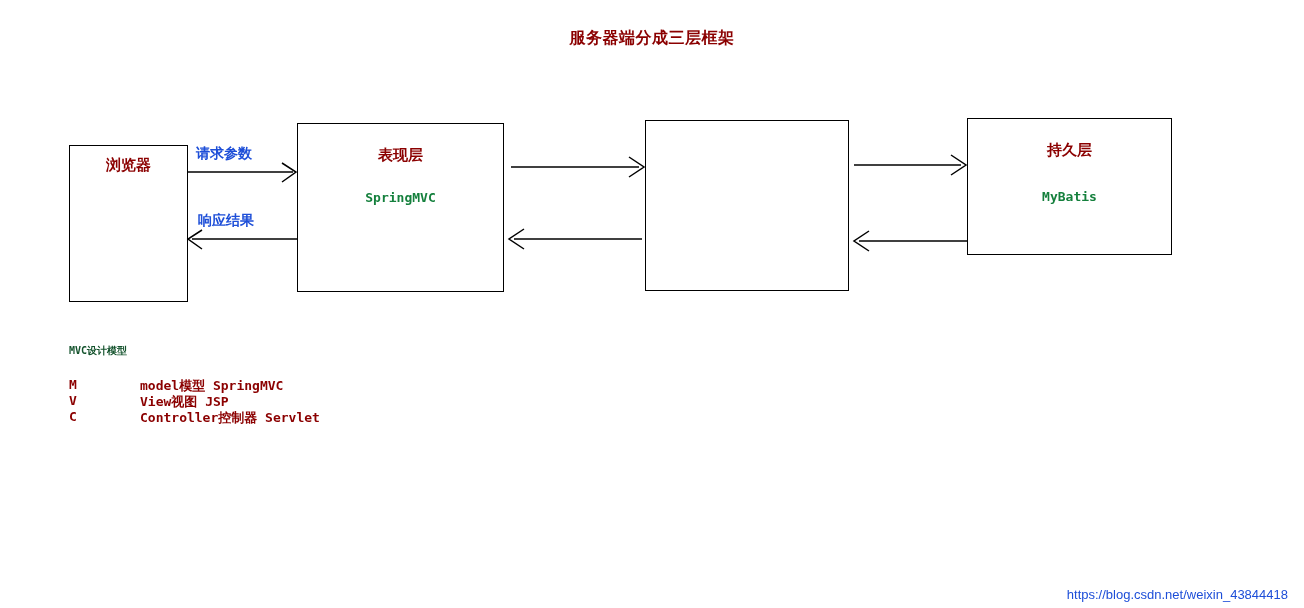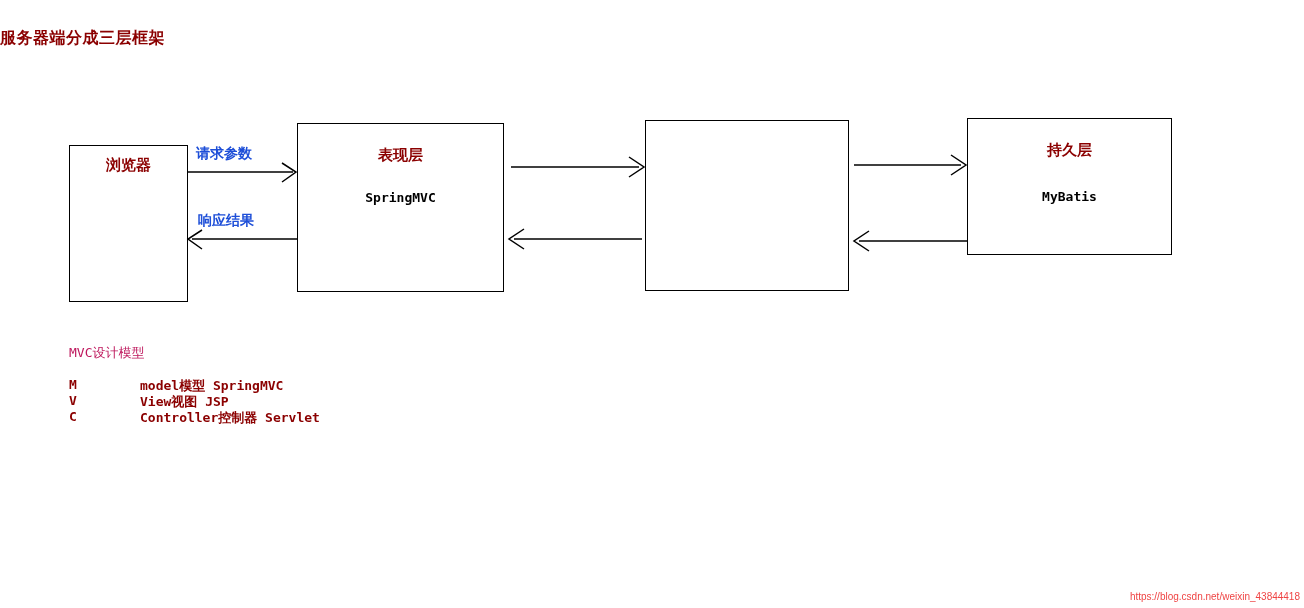--- a/index.html
+++ b/index.html
@@ -15,21 +15,21 @@
     overflow: hidden;
     font-family: "Liberation Sans", sans-serif;
   }
 
   
   .diagram-title {
     position: absolute;
     left: 0;
     top: 28px;
     width: 1304px;
-    text-align: left;
+    text-align: center;
     color: #8b0000;
     font-family: "DejaVu Sans", sans-serif;
     font-size: 16px;
     font-weight: bold;
     letter-spacing: 0.5px;
     white-space: nowrap;
   }
 
   
   .node-box {
@@ -47,21 +47,21 @@
     font-family: "DejaVu Sans", sans-serif;
     font-size: 15px;
     font-weight: bold;
     white-space: nowrap;
   }
   .node-tech {
     position: absolute;
     left: 0;
     width: 100%;
     text-align: center;
-    color: #000000;
+    color: #15803d;
     font-family: "DejaVu Sans Mono", monospace;
     font-size: 13px;
     font-weight: bold;
     white-space: nowrap;
   }
 
   #box-browser  { left: 69px;  top: 122px; width: 119px; height: 157px; margin-top: 23px; }
   #box-present  { left: 297px; top: 123px; width: 207px; height: 169px; }
   #box-service  { left: 645px; top: 120px; width: 204px; height: 171px; }
   #box-persist  { left: 967px; top: 118px; width: 205px; height: 137px; }
@@ -96,49 +96,49 @@
     font-size: 14px;
     font-weight: bold;
     white-space: nowrap;
   }
 
   
   .mvc-heading {
     position: absolute;
     left: 69px;
     top: 344px;
-    color: #be185d;
+    color: #14532d;
     font-family: "DejaVu Sans Mono", monospace;
-    font-size: 13px;
-    font-weight: normal;
+    font-size: 10px;
+    font-weight: bold;
     white-space: nowrap;
   }
   .mvc-row {
     position: absolute;
     color: #8b0000;
     font-family: "DejaVu Sans Mono", monospace;
     font-size: 13px;
     font-weight: bold;
     white-space: nowrap;
   }
   .mvc-key { position: absolute; left: 69px; }
   .mvc-val { position: absolute; left: 140px; }
 
   .mvc-r0 { top: 377px; }
   .mvc-r1 { top: 393px; }
   .mvc-r2 { top: 409px; }
 
   
   .watermark {
     position: absolute;
-    right: 4px;
+    right: 16px;
     bottom: 6px;
-    color: #ef4444;
+    color: #1d4ed8;
     font-family: "Liberation Sans", sans-serif;
-    font-size: 10px;
+    font-size: 13px;
     white-space: nowrap;
   }
 </style>
 </head>
 <body>
 
 <div id="canvas">
 
   <div class="diagram-title">服务器端分成三层框架</div>
 

